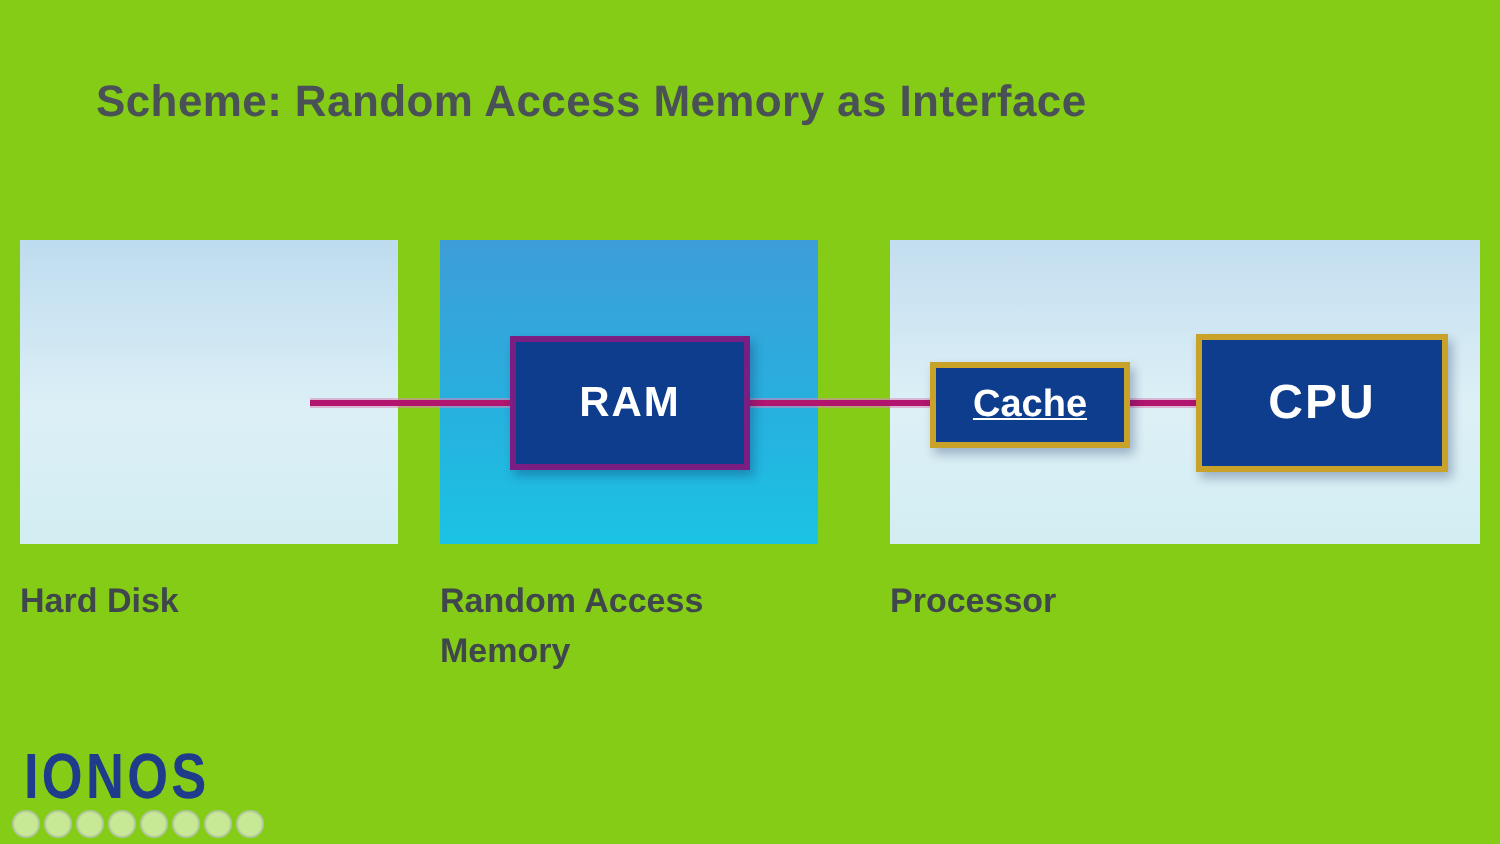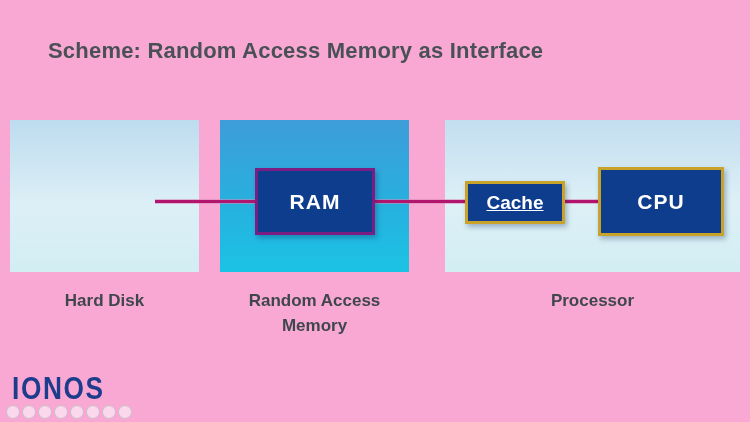--- a/index.html
+++ b/index.html
@@ -1,19 +1,19 @@
 <!DOCTYPE html>
 <html><head>
 <meta charset="utf-8">
 <style>
   html,body{margin:0;padding:0;}
   .page{
     position:relative;
     width:750px;height:422px;
-    background:#f9a8d4;
+    background:#84cc16;
     overflow:hidden;
     font-family:"Liberation Sans","DejaVu Sans",sans-serif;
   }
   .title{
     position:absolute;left:48px;top:38px;margin:0;
     font-size:22px;font-weight:bold;color:#4a5156;
     letter-spacing:0.2px;
   }
   .panel{position:absolute;top:120px;height:152px;}
   .panel-left{
@@ -41,25 +41,25 @@
     position:absolute;z-index:3;box-sizing:border-box;
     background:#0e3d8e;
     display:flex;flex-direction:column;align-items:center;justify-content:center;
     color:#ffffff;font-weight:bold;text-align:center;
     box-shadow:2px 3px 5px rgba(10,30,80,0.30);
   }
   .gold{border:3px solid #c9a22a;}
   .node-hdd{left:43px;top:167px;width:114px;height:70px;font-size:19px;line-height:24px;}
   .node-ram{left:255px;top:168px;width:120px;height:67px;border:3px solid #7b1e83;font-size:21px;letter-spacing:1px;text-align:right;}
   .node-cache{left:465px;top:181px;width:100px;height:43px;font-size:19px;text-decoration:underline;}
-  .node-cpu{left:598px;top:167px;width:126px;height:69px;font-size:21px;letter-spacing:1px;}
+  .node-cpu{left:598px;top:167px;width:126px;height:69px;font-size:24px;letter-spacing:1px;}
   .caption{
     position:absolute;top:288px;
     font-size:17px;font-weight:bold;color:#3f474c;
-    text-align:center;line-height:25px;
+    text-align:left;line-height:25px;
   }
   .cap-left{left:10px;width:189px;}
   .cap-mid{left:220px;width:189px;}
   .cap-right{left:445px;width:295px;}
   .logo{
     position:absolute;left:12px;top:370px;
     font-size:32px;font-weight:bold;color:#1e3c8c;
     letter-spacing:2px;
     transform:scaleX(0.82);transform-origin:left top;
   }

